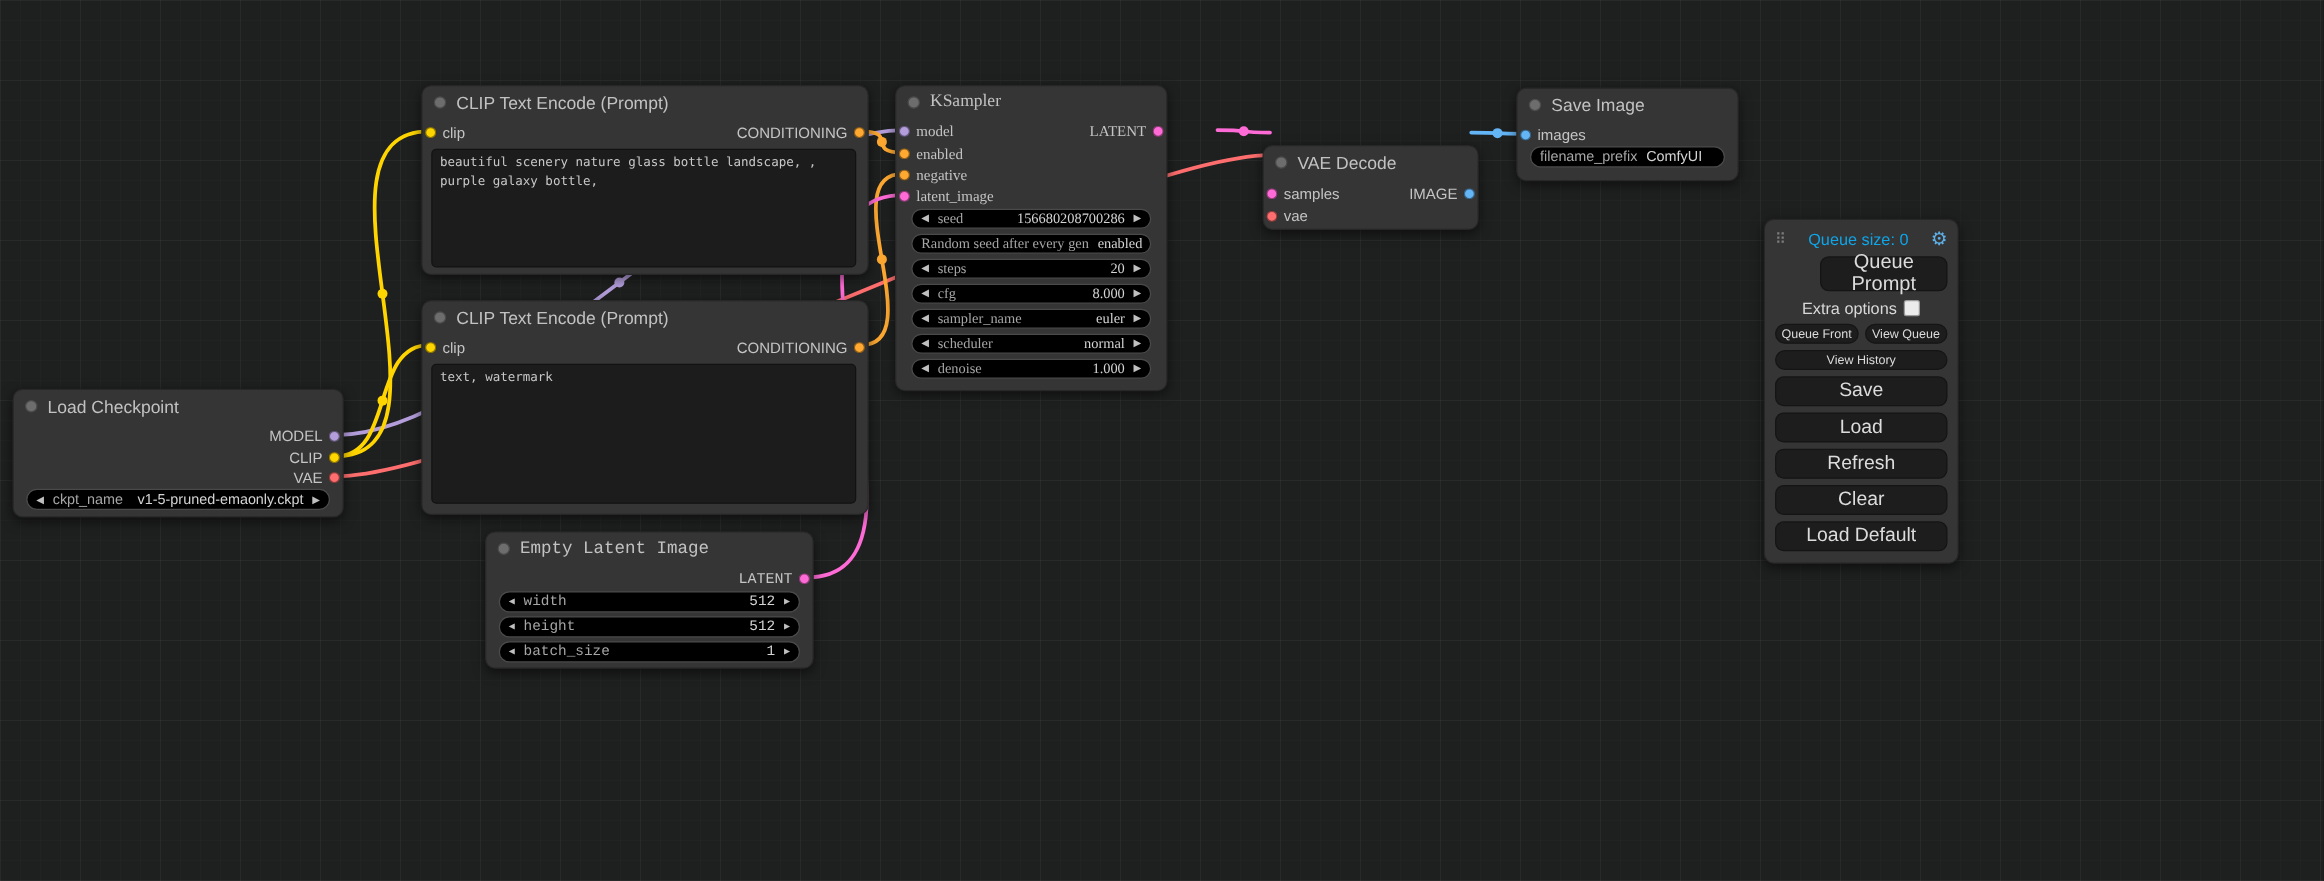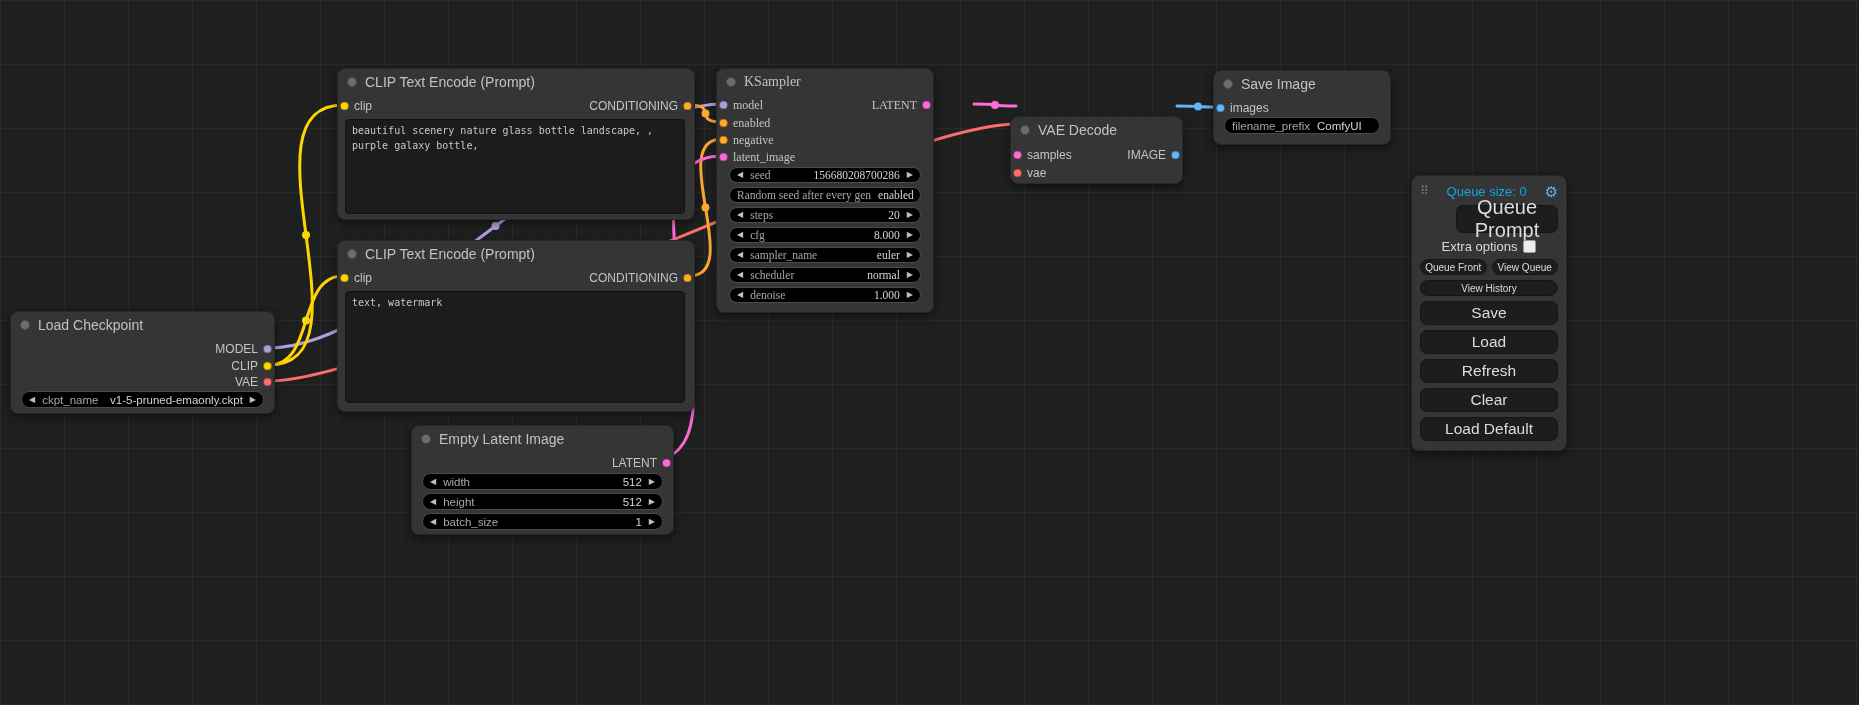--- a/index.html
+++ b/index.html
@@ -76,21 +76,21 @@
   }
   .qp-header { display:flex; align-items:center; height:18px; }
   .drag-handle { color:#7d7d7d; font-size:12px; cursor:grab; }
   .qp-title { flex:1; text-align:center; font-size:13px; color:#0ea5e9; }
   .gear { font-size:15px; line-height:1; cursor:pointer; }
   .btn {
     background:#1d1d1d; border:1px solid #151515; color:#dcdcdc;
     border-radius:7px; cursor:pointer; font-family:inherit;
     display:flex; align-items:center; justify-content:center;
   }
-  .btn-queue-prompt { height:28px; font-size:20px;margin-left:36px; }
+  .btn-queue-prompt { height:28px; font-size:16px;margin-left:36px; }
   .btn-big { height:24px; font-size:15.5px; }
   .extra-row { display:flex; align-items:center; justify-content:center; gap:6px; height:16px; }
   .extra-label { font-size:13px; color:#d8d8d8; }
   .checkbox { width:13px; height:13px; background:#ececec; border-radius:2px; border:1px solid #9a9a9a; cursor:pointer; }
   .small-row { display:flex; gap:5px; }
   .btn-small { height:16px; font-size:10px; border-radius:9px; flex:1; padding:0 4px; }
   .history-row { display:flex; justify-content:center; }
   .btn-history { width:84px; }
 </style>
 </head>
@@ -169,21 +169,21 @@
       <span class="dot" style="background: rgb(255, 213, 0);"></span>
       <span>clip</span>
     </div>
     <div class="port out" style="top:29px">
       <span>CONDITIONING</span>
       <span class="dot" style="background: rgb(255, 169, 49);"></span>
     </div>
     <div class="prompt-box" style="top:50px; height:112px;">text, watermark</div>
   </div>
 
-  <div class="node" style="left:411px; top:425px; width:263px; height:110px;">
+  <div class="node" style="left:388px; top:425px; width:263px; height:110px;font-family:Liberation Mono, monospace;">
     <div class="node-title">
       <span class="title-dot"></span>
       <span>Empty Latent Image</span>
     </div>
     <div class="port out" style="top:29px">
       <span>LATENT</span>
       <span class="dot" style="background: rgb(255, 107, 214);"></span>
     </div>
     <div class="widget" style="top:47px">
       <span class="arrow">◀</span>

